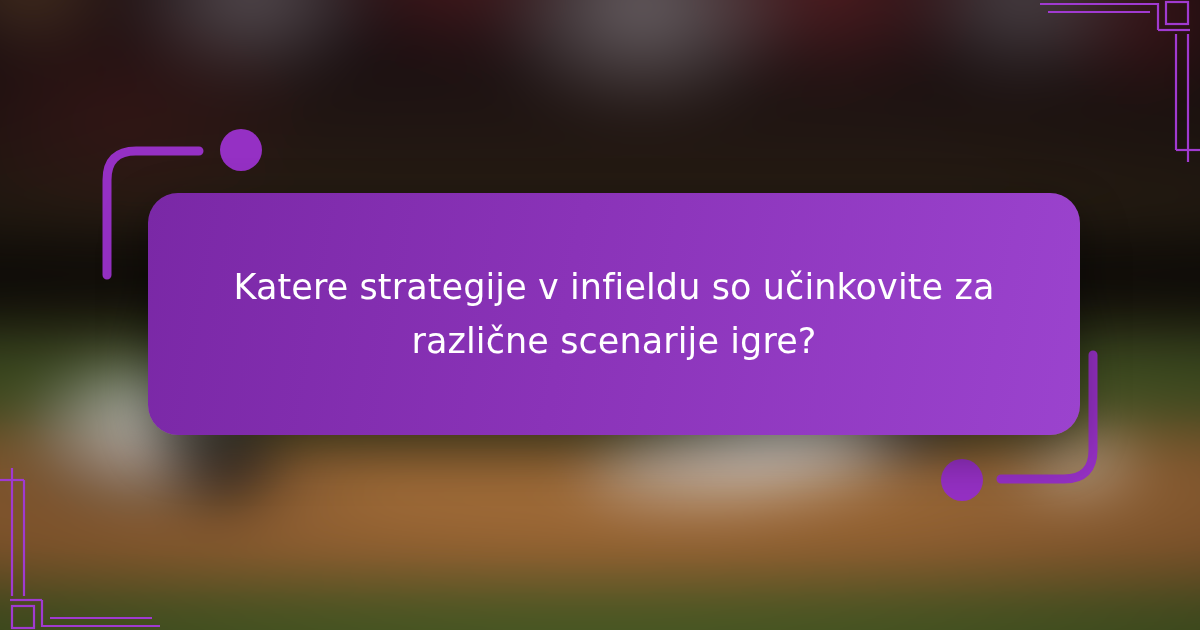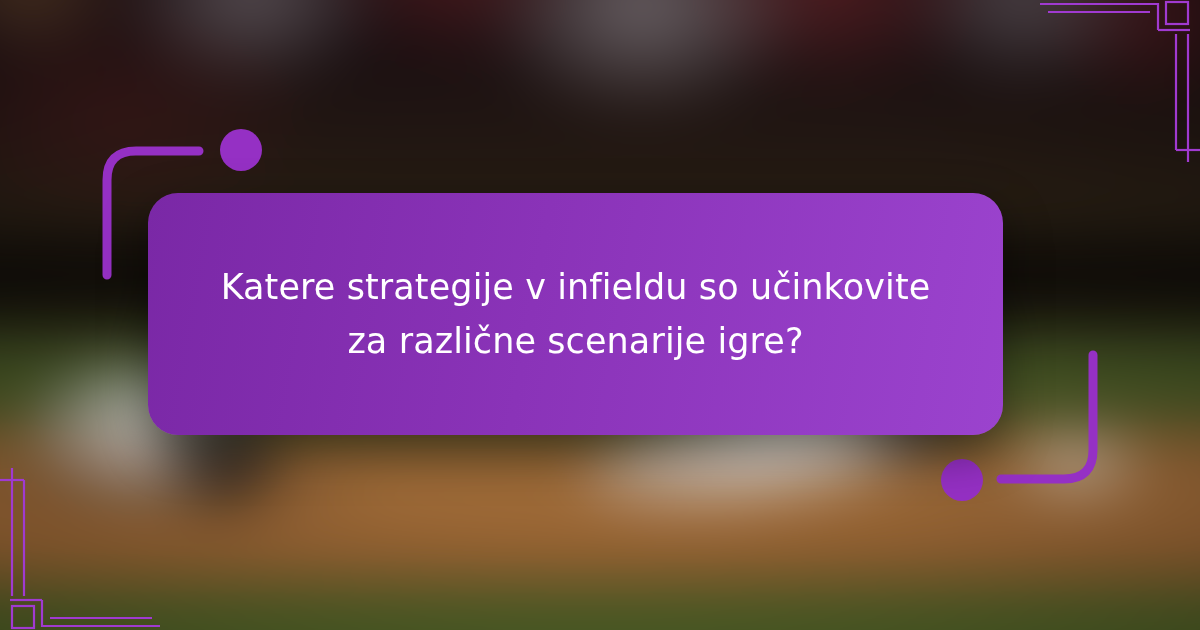--- a/index.html
+++ b/index.html
@@ -106,21 +106,21 @@
     border-radius:50%;
     background:#9530c4;
   }
   .dot-tl { left:220px; top:129px; }
   .dot-br { left:941px; top:459px; }
 
   
   .card {
     position:absolute;
     left:148px; top:193px;
-    width:855px; height:242px;
+    width:932px; height:242px;
     border-radius:30px;
     background: linear-gradient(100deg, #7a28a6 0%, #8a33b8 45%, #9b43ce 100%);
     box-shadow: 0 18px 48px rgba(0,0,0,.42);
     display:flex;
     align-items:center;
     justify-content:flex-end;
     padding:0 60px;
   }
   .card-text {
     color:#ffffff;

